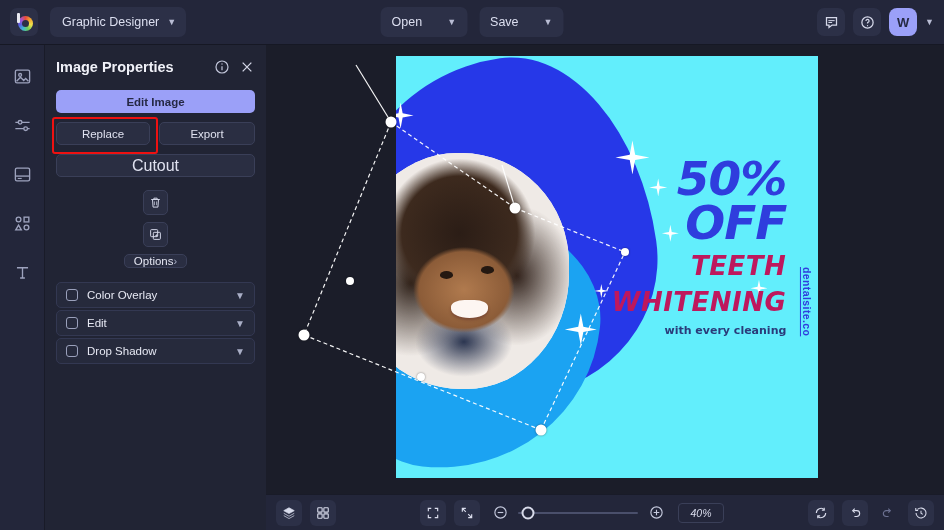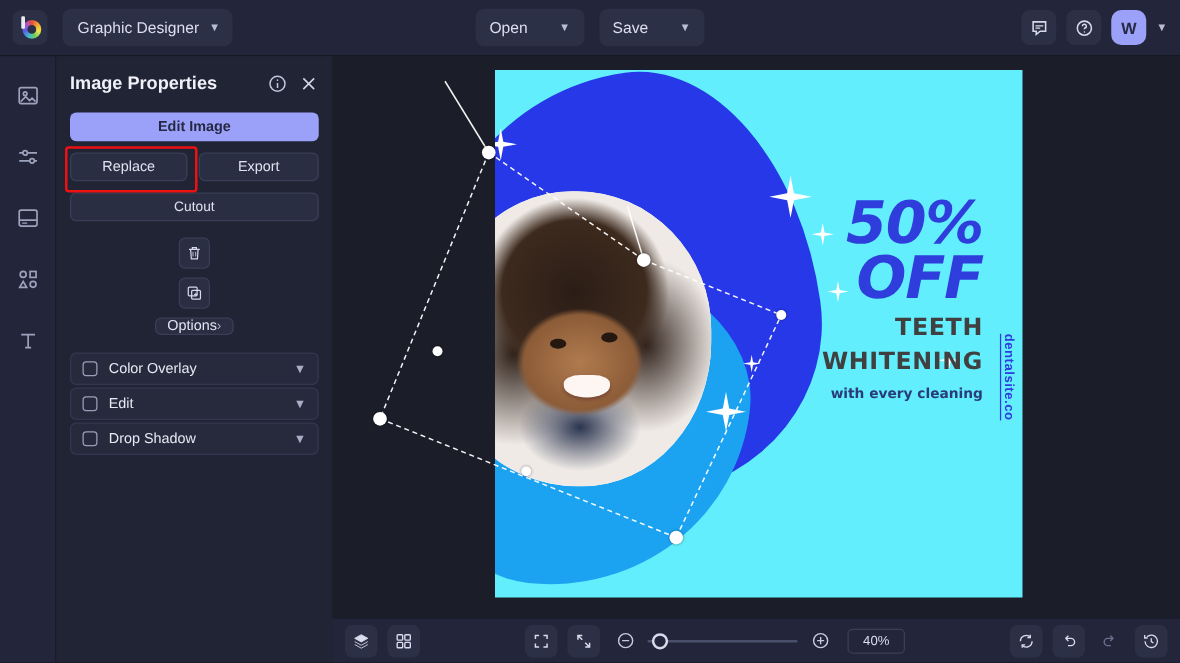--- a/index.html
+++ b/index.html
@@ -102,21 +102,21 @@
     position: relative; flex: 1;
   }
   .highlight-wrap::after {
     content: ""; position: absolute; left: -4px; top: -5px;
     width: calc(100% + 8px); height: calc(100% + 10px);
     border: 2px solid #ee1111; border-radius: 3px; pointer-events: none;
   }
   .btn-wide {
     width: 100%; height: 23px; margin-top: 9px; border-radius: 5px;
     background: #2a2e42; border: 1px solid #3a3f58; color: #dfe1ef;
-    font-size: 11px; display: flex; align-items: center; justify-content: center;
+    font-size: 16px; display: flex; align-items: center; justify-content: center;
     cursor: pointer;
   }
   .tool-row { display: flex; gap: 7px; margin-top: 13px; align-items: center; flex-direction: column; }
   .tool-sq {
     width: 25px; height: 25px; border-radius: 5px; background: #2a2e42;
     border: 1px solid #3a3f58; display: flex; align-items: center;
     justify-content: center; cursor: pointer; color: #d6d9ea;
   }
   .options-btn {
     flex: 1; height: 25px; border-radius: 5px; background: #2a2e42;
@@ -193,22 +193,22 @@
   }
   .t-50 {
     font-size: 47px; font-weight: bold; line-height: .93; letter-spacing: -1px;
     color: #2f3ddd; font-style: italic;
   }
   .t-off {
     font-size: 47px; font-weight: bold; line-height: .95; letter-spacing: -1px;
     color: #2f3ddd; font-style: italic;
   }
   .t-teeth {
-    font-size: 19px; font-weight: bold; line-height: 1.15; margin-top: 6px;
-    color: #404040; letter-spacing: .5px;
+    font-size: 26px; font-weight: bold; line-height: 1.15; margin-top: 6px;
+    color: #be185d; font-style: italic; letter-spacing: .5px;
   }
   .t-sub {
     font-size: 11px; margin-top: 7px; color: #2a3b7a; font-weight: 600;
   }
   .t-url {
     position: absolute; right: 1.2%; top: 50%;
     writing-mode: vertical-rl; font-size: 10.5px; letter-spacing: .4px;
     color: #2f3ddd; font-weight: 600; text-decoration: underline;
   }
   .spark {
@@ -246,21 +246,21 @@
     position: relative; margin: 0 6px; cursor: pointer;
   }
   .zoom-knob {
     position: absolute; left: 8%; top: 50%; transform: translate(-50%, -50%);
     width: 13px; height: 13px; border-radius: 50%;
     border: 2px solid #d7dae9; background: #23263a; cursor: grab;
   }
   .zoom-val {
     min-width: 46px; height: 20px; border: 1px solid #3a3f58; border-radius: 4px;
     display: flex; align-items: center; justify-content: center;
-    font-size: 10.5px; color: #dadded; margin-left: 10px; cursor: text;
+    font-size: 10.5px; color: #dadded; margin-left: 10px; cursor: text; font-style: italic;
   }
   .spacer { flex: 1; }
   svg { display: block; }
 </style>
 </head>
 <body>
 
 <div id="app">
 
   <div class="topbar">

